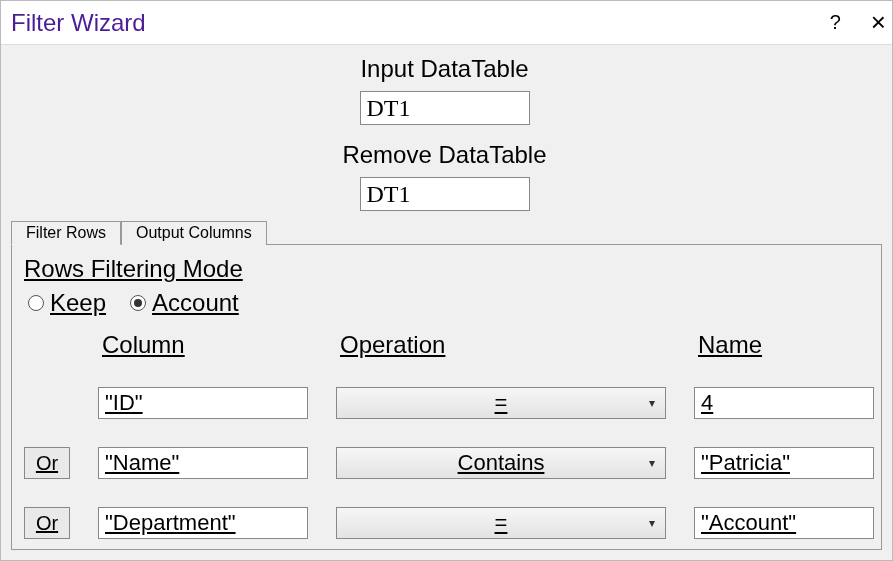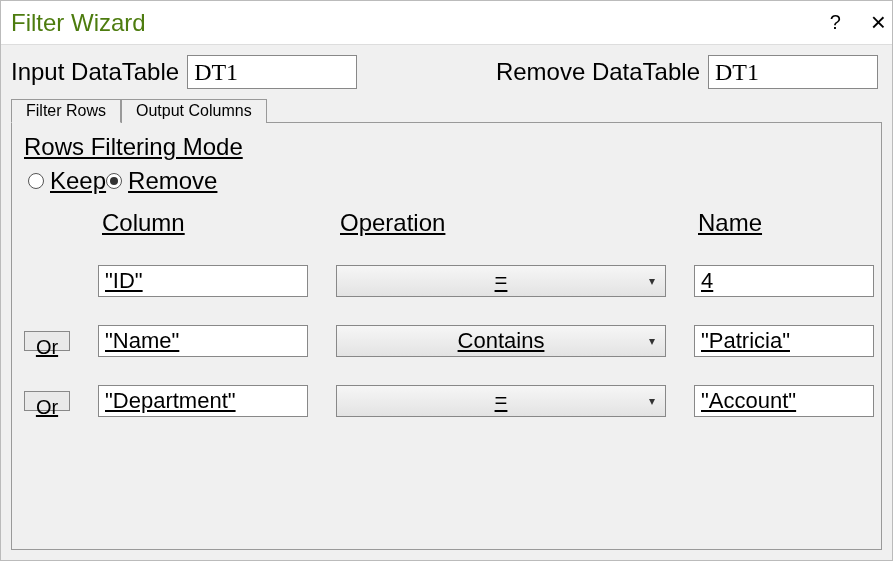--- a/index.html
+++ b/index.html
@@ -24,35 +24,36 @@
       display: flex;
       align-items: center;
       justify-content: space-between;
       padding: 4px 6px 4px 10px;
       background: #fff;
       border-bottom: 1px solid #ddd;
       height: 44px;
     }
     .titlebar .title {
       font-size: 24px;
-      color: #4d7c0f;
+      color: #4c1d95;
     }
     .titlebar .controls {
       display: flex;
       gap: 30px;
       align-items: center;
       font-size: 20px;
     }
     .titlebar .controls span { cursor: pointer; }
     .io-row {
       display: flex;
       align-items: center;
       padding: 10px 14px 10px 10px;
       gap: 8px;
       font-size: 24px;
+      flex-direction: column;
     }
     .io-row .spacer { flex: 1; }
     .io-row input {
       font-family: Liberation Serif, serif;
       font-size: 24px;
       padding: 1px 6px;
       border: 1px solid #888;
       background: #fff;
       height: 34px;
     }
@@ -92,20 +93,21 @@
       flex-direction: column;
       text-decoration: underline;
     }
     .section-label {
       font-size: 24px;
       margin-bottom: 6px;
     }
     .radio-row {
       display: flex;
       align-items: center;
+      gap: 24px;
       font-size: 24px;
       margin-left: 4px;
       margin-bottom: 14px;
     }
     .radio {
       display: inline-flex;
       align-items: center;
       gap: 6px;
       cursor: pointer;
     }
@@ -137,21 +139,21 @@
       gap: 28px;
     }
     .hdr {
       font-size: 24px;
       padding-left: 4px;
     }
     .or-btn {
       border: 1px solid #888;
       background: #e9e9e9;
       text-align: center;
-      height: 20px;
+      height: 32px;
       line-height: 30px;
       font-size: 20px;
       cursor: pointer;
     }
     .txt {
       border: 1px solid #888;
       background: #fff;
       height: 32px;
       padding: 0 6px;
       font-size: 22px;
@@ -228,21 +230,21 @@
     </div>
     <div class="tab-panel">
       <div class="section-label">Rows Filtering Mode</div>
       <div class="radio-row">
         <span class="radio">
           <span class="radio-dot"></span>
           <span>Keep</span>
         </span>
         <span class="radio">
           <span class="radio-dot sel"></span>
-          <span>Remove</span>
+          <span>Account</span>
         </span>
       </div>
 
       <div class="grid">
         <div></div>
         <div class="hdr">Column</div>
         <div class="hdr">Operation</div>
         <div class="hdr">Name</div>
         <div></div>
           <div></div>

